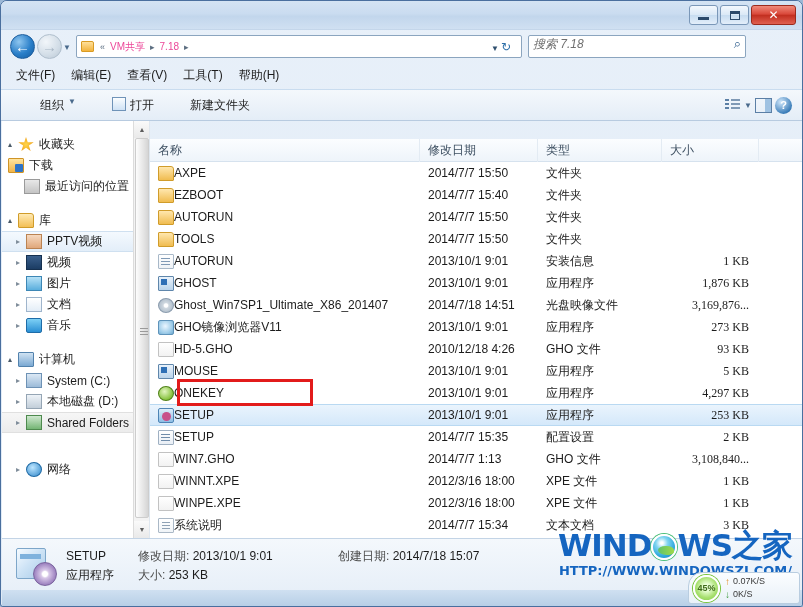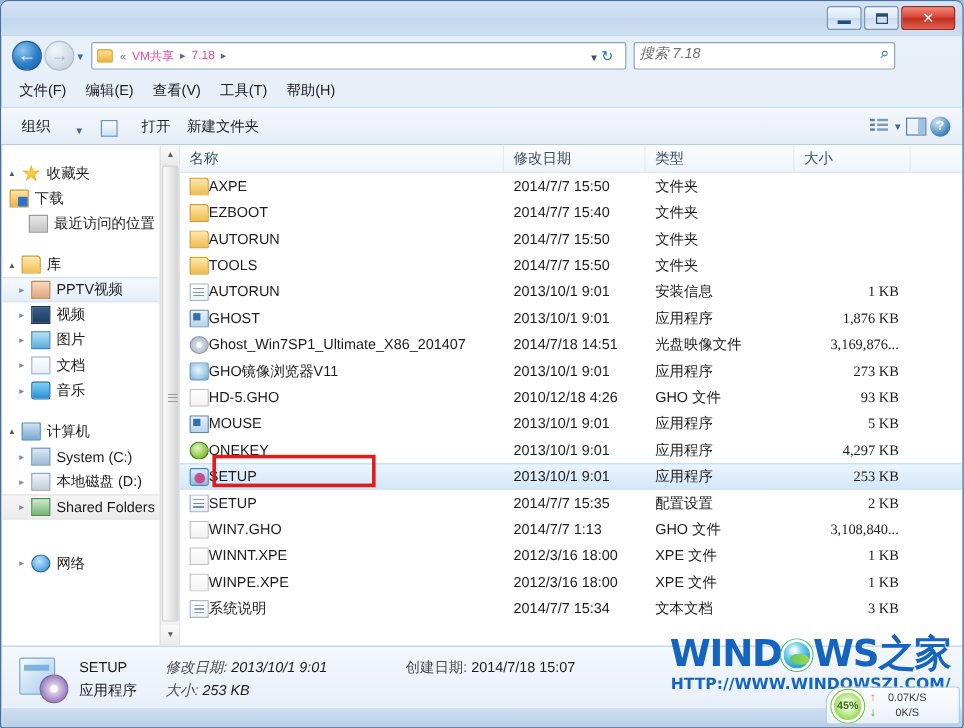--- a/index.html
+++ b/index.html
@@ -94,21 +94,21 @@
   }
   .menuitem { font-size:12px; color:#1c1c1c; padding:3px 7px; white-space:nowrap; }
 
   
   #toolbar {
     position:absolute; left:0; top:88px; width:801px; height:32px;
     background: linear-gradient(180deg,#f4f8fc 0%, #e4edf7 100%);
     border-top:1px solid #c9dcef; border-bottom:1px solid #b8cbe0;
     display:flex; align-items:center; padding-left:10px;
   }
-  .tbitem { display:flex; align-items:flex-end; gap:20px; font-size:12px; color:#1c1c1c; padding:3px 7px; white-space:nowrap;}
+  .tbitem { display:flex; align-items:flex-start; gap:4px; font-size:12px; color:#1c1c1c; padding:3px 7px; white-space:nowrap;margin-left:22px;}
   .tbcaret { font-size:8px; color:#4a6a8c; }
   .openico { width:14px;height:14px; background:linear-gradient(180deg,#fafdff,#cfe2f5); border:1px solid #6f93b8;}
   #tbright { margin-left:auto; display:flex; align-items:center; gap:3px; padding-right:10px;}
   .viewico { width:16px;height:13px; position:relative;}
   .viewico i { position:absolute; left:0; width:4px;height:2px;background:#5b7fa5; display:block;}
   .viewico b { position:absolute; left:6px; width:9px;height:2px;background:#7f99b5; display:block;}
   .paneico { width:17px;height:15px; border:1.5px solid #5b7fa5; }
   .paneico div{ width:6px;height:100%; background:#9fc2e2; float:right;}
   .helpico {
     width:17px;height:17px;border-radius:50%;
@@ -152,21 +152,21 @@
   .ico-net { background:radial-gradient(circle at 40% 35%,#bce5ff,#2e86c9); border:1px solid #1f6aa5; border-radius:50%;}
 
   #sbscroll { position:absolute; right:0; top:0; width:16px; height:417px; background:#f3f3f3; border-left:1px solid #dcdcdc;}
   .sbarrow { width:16px;height:17px; background:linear-gradient(180deg,#fafafa,#e9e9e9); display:flex;align-items:center;justify-content:center;font-size:7px;color:#5d5d5d;}
   #sbthumb { position:absolute; left:1px; top:17px; width:14px; height:380px;
     background:linear-gradient(90deg,#fdfdfd,#e6e6e6 60%,#d5d5d5); border:1px solid #cdcdcd; border-radius:2px;}
   #sbgrip { position:absolute; left:4px; top:50%; width:8px;height:7px;
     background: repeating-linear-gradient(180deg,#9a9a9a 0 1px, transparent 1px 3px);}
 
   
-  #listpane { flex:1; background:#fff; position:relative; overflow:hidden;}
+  #listpane { flex:1; background:#fff; position:relative; overflow:hidden;margin-top:18px;}
   #colhdr { height:23px; background:linear-gradient(180deg,#fbfdff,#eef4fa);
     border-bottom:1px solid #d6e2ee; display:flex; align-items:center; font-size:12px; color:#3d4f61;}
   .col { padding-left:8px; border-right:1px solid #e3ebf3; height:23px; display:flex; align-items:center; white-space:nowrap;}
   .c-name { width:270px; }
   .c-date { width:118px; }
   .c-type { width:124px; }
   .c-size { width:97px; }
   .c-pad  { flex:1; border-right:none;}
 
   #rows { position:relative; }
@@ -221,21 +221,21 @@
   #detico .disc {
     position:absolute; right:1px; bottom:0; width:24px;height:24px;border-radius:50%;
     background:radial-gradient(circle at 50% 50%, #ffffff 16%, #d8c8e8 26%, #a389c4 65%, #7d63a3 100%);
     border:1px solid #7a639e;
   }
   .detlines { font-size:12px; color:#2c2c2c; line-height:19px; }
   .detline { display:flex; gap:0; }
   .dt-name { width:72px; font-weight:normal; color:#1c1c1c;}
   .dt-lbl { color:#4a4a4a;}
   .dt-val { color:#1c1c1c; }
-  .dt-g1 { width:200px;font-style:italic;}
+  .dt-g1 { width:200px;}
   .dt-g2 { }
 
   
   #wm { position:absolute; right:10px; bottom:28px; text-align:right; z-index:20; pointer-events:none;}
   #wmtop { font-family:"DejaVu Sans", sans-serif; font-weight:bold; font-size:31px; color:#1565c0; letter-spacing:-1px; line-height:33px; white-space:nowrap;}
   #wmtop .globe {
     display:inline-block; width:26px;height:26px;border-radius:50%; vertical-align:-4px;
     background: radial-gradient(circle at 40% 32%, #ffffff 6%, #7fd4f0 30%, #2fa8dd 65%, #1b7fb5 100%);
     border:2px solid #fff; box-shadow:0 0 0 1px #4cbf7a;
     position:relative;
@@ -254,21 +254,21 @@
     width:27px;height:27px;border-radius:50%;
     background: radial-gradient(circle at 50% 45%, #eaffd8 20%, #a8e070 60%, #7cc83f 100%);
     border:2px solid #ffffff; box-shadow:0 0 0 1px #79c43c;
     display:flex;align-items:center;justify-content:center;
     font-size:9px; color:#3f6b1a; font-weight:bold;
   }
   #netrates { margin-left:5px; font-size:9px; color:#3a3a3a; line-height:13px;}
   .netrow { display:flex; align-items:center; gap:3px; white-space:nowrap;}
   .arrU { color:#e08a1e; font-size:10px;}
   .arrD { color:#3f9b3f; font-size:10px;}
-  .netval { width:46px; text-align:center;}
+  .netval { width:46px; text-align:left;}
 
   
   #bottomstrip { position:absolute; left:1px; bottom:0; width:800px; height:16px;
     background:linear-gradient(180deg,#cfe0f1,#b8cfe6); }
 </style>
 </head>
 <body>
 
 <div id="window">
 

